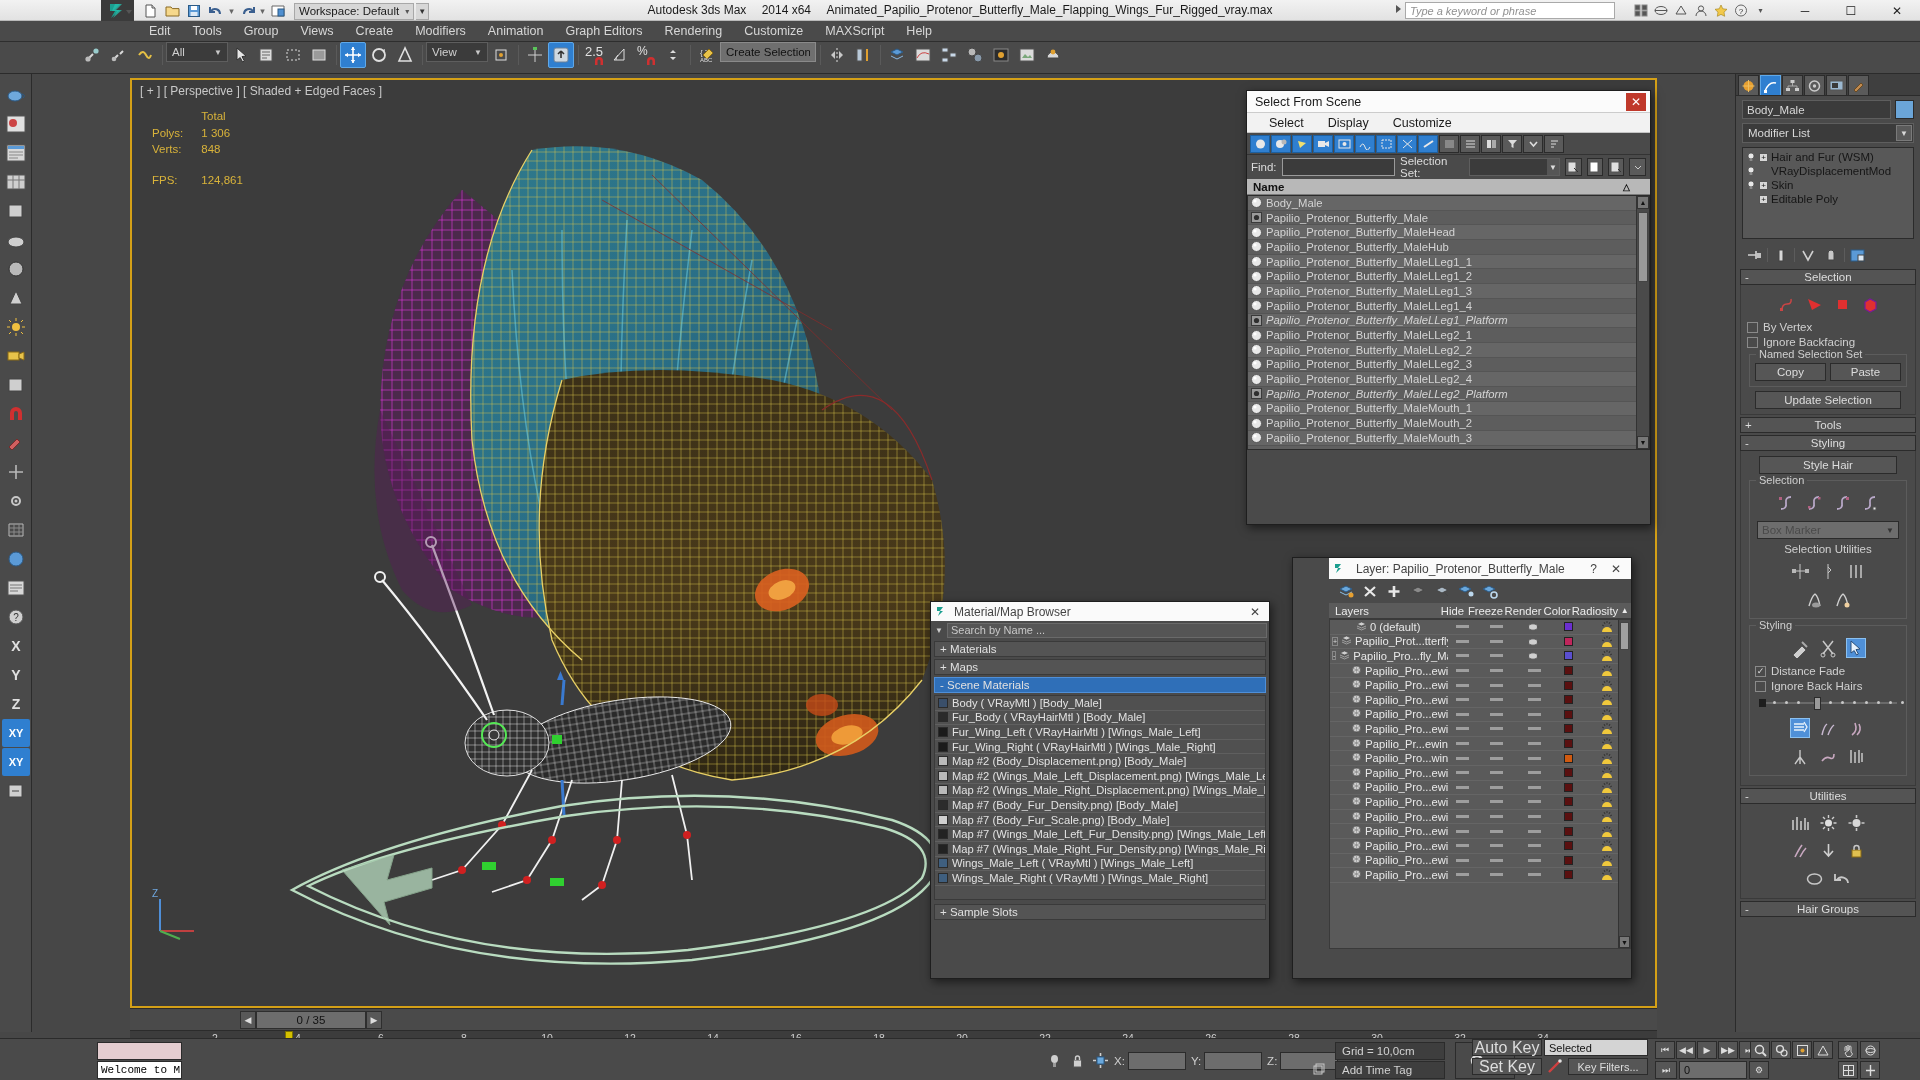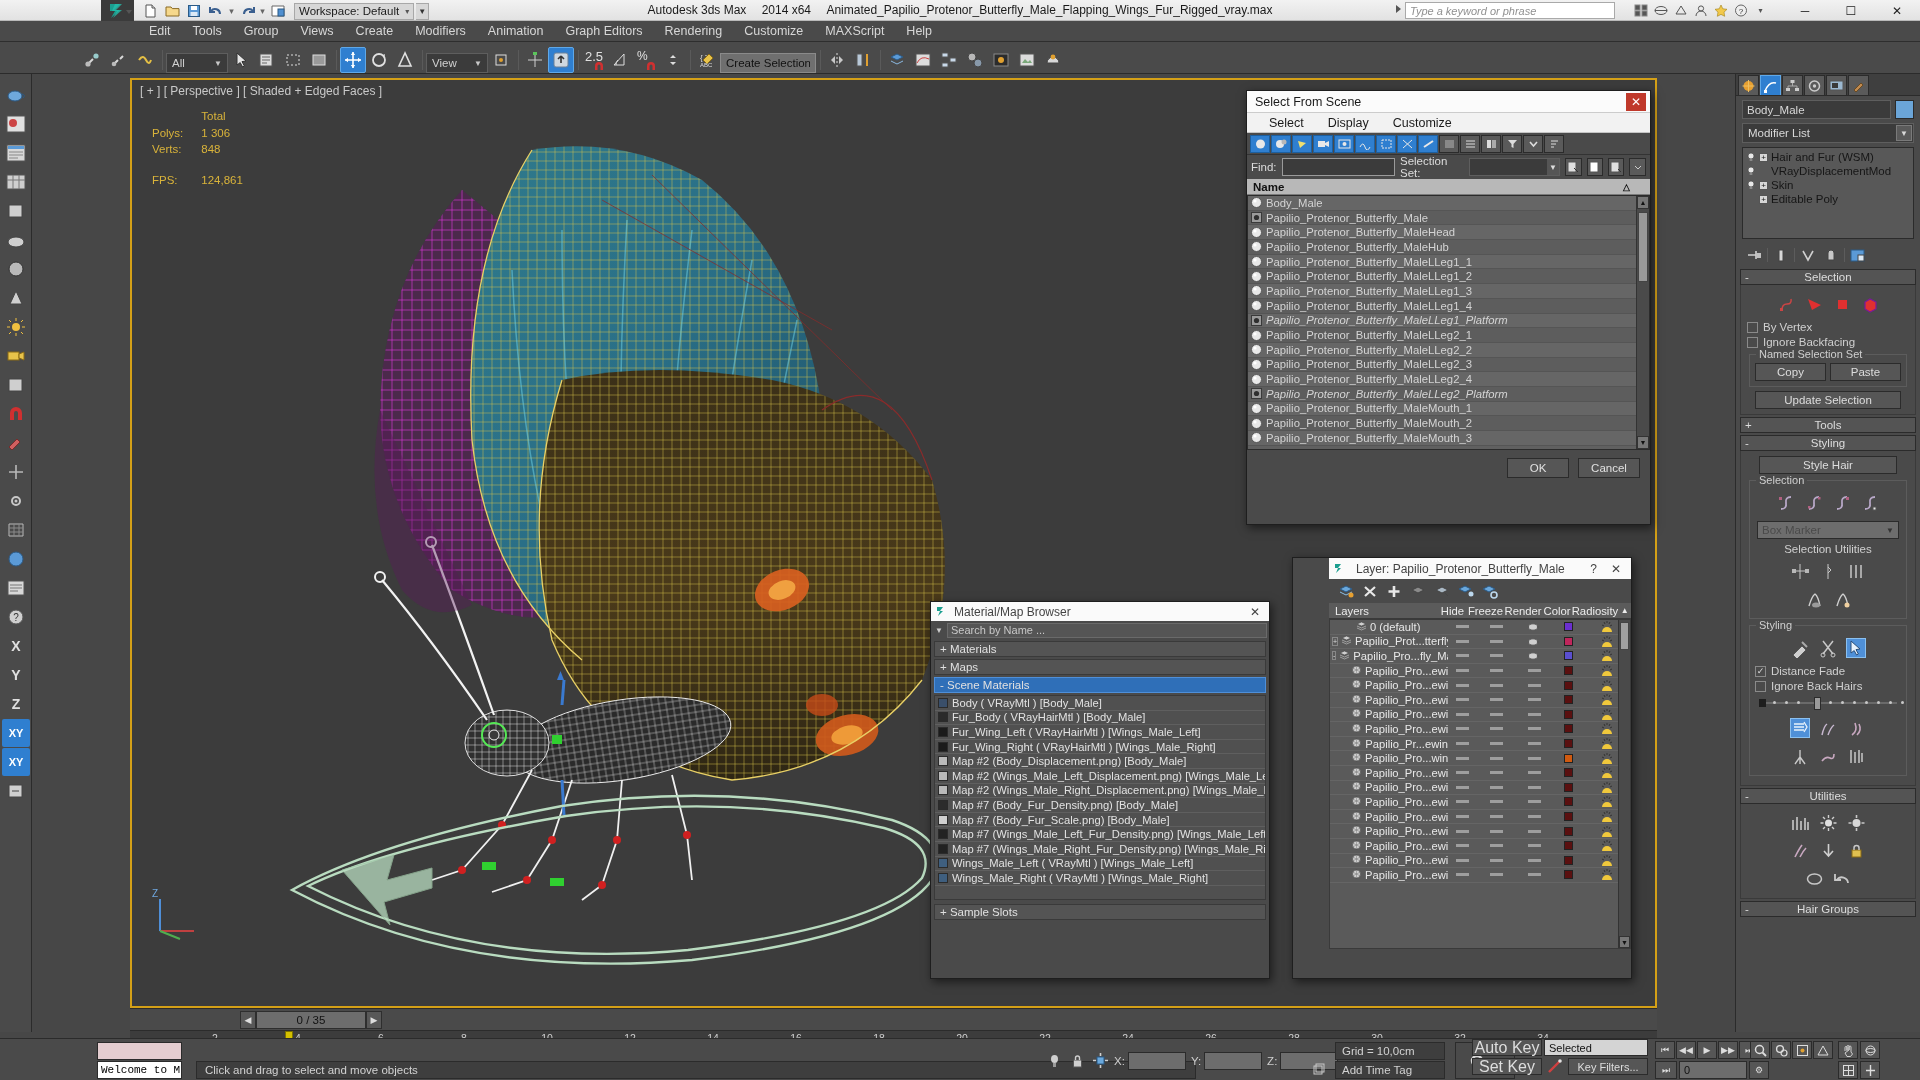--- a/index.html
+++ b/index.html
@@ -40,21 +40,21 @@
 
   
   .menubar { position:absolute; left:0; top:21px; width:1920px; height:21px;
     background:#4a4a4a; border-bottom:1px solid #2e2e2e; display:flex; align-items:center;
     padding-left:138px; }
   .menubar div { padding:0 11px; height:21px; line-height:21px; color:#d7d7d7; font-size:12.5px;}
 
   
   .maintb { position:absolute; left:0; top:42px; width:1920px; height:32px;
     background:#4a4a4a; border-bottom:1px solid #2b2b2b;
-    display:flex; align-items:flex-end; padding-left:80px; gap:0;}
+    display:flex; align-items:flex-start; padding-left:80px; gap:0;}
   .tbtn { width:26px;height:26px; display:flex;align-items:center;justify-content:center;
     border:1px solid transparent; border-radius:2px; position:relative;}
   .tbtn.on{background:#2f7fd0;border:1px solid #5fa8e8;}
   .tbsep { width:8px;height:26px;display:flex;align-items:center;justify-content:center;}
   .tbsep i{display:block;width:1px;height:20px;background:#333;border-right:1px solid #5a5a5a;}
   .combo { height:20px; background:#3b3b3b; border:1px solid #5e5e5e; color:#d0d0d0;
     display:flex; align-items:center; padding:0 5px; font-size:11.5px; position:relative;}
   .combo .cv{flex:1;}
   .combo .ca{margin-left:6px;font-size:8px;color:#c8c8c8;}
   .sel-combo{height:20px;background:#6f6f6f;border:1px solid #8a8a8a;color:#111;
@@ -1129,24 +1129,20 @@
               </svg>
             </span>
        <span class="lbl nowrap">Papilio_Protenor_Butterfly_MaleMouth_3</span>
      </div>
         </div>
       <div class="sfs-scroll">
         <div class="up">▲</div>
         <div class="thumb"></div>
         <div class="dn">▼</div>
       </div>
-    </div>
-    <div class="sfs-foot">
-      <div class="fb">OK</div>
-      <div class="fb">Cancel</div>
     </div>
   </div>
 
   <div class="win" id="matb">
     <div class="mb-title">
       <svg width="14" height="13" viewBox="0 0 14 13" style="margin-right:5px;">
           <path d="M2 2h6l-3 4h3l-5 5 2-5H2z" fill="#1b9e8f"></path>
         </svg>
       <span style="flex:1;">Material/Map Browser</span>
       <span style="color:#444;font-size:12px;padding:0 5px;">✕</span>
@@ -2241,21 +2237,20 @@
         <span class="tick" style="left:1164px">28</span>
         <span class="tick" style="left:1247px">30</span>
         <span class="tick" style="left:1330px">32</span>
         <span class="tick" style="left:1413px">34</span>
       </div>
   </div>
 
   <div class="statuswrap">
     <div class="mx-mini"></div>
     <div class="mx-listener">Welcome to M</div>
-    <div class="st-line2">Click and drag to select and move objects</div>
 
     <div class="coordwrap">
       <div style="width:18px;height:18px;display:flex;align-items:center;justify-content:center;">
           <svg width="13" height="14" viewBox="0 0 13 14">
             <ellipse cx="6.5" cy="5" rx="3.5" ry="4" fill="#cfcfcf"></ellipse>
             <rect x="5" y="9" width="3" height="4" fill="#9a9a9a"></rect>
           </svg>
         </div>
       <div style="width:18px;height:18px;display:flex;align-items:center;justify-content:center;">
           <svg width="13" height="14" viewBox="0 0 13 14">

